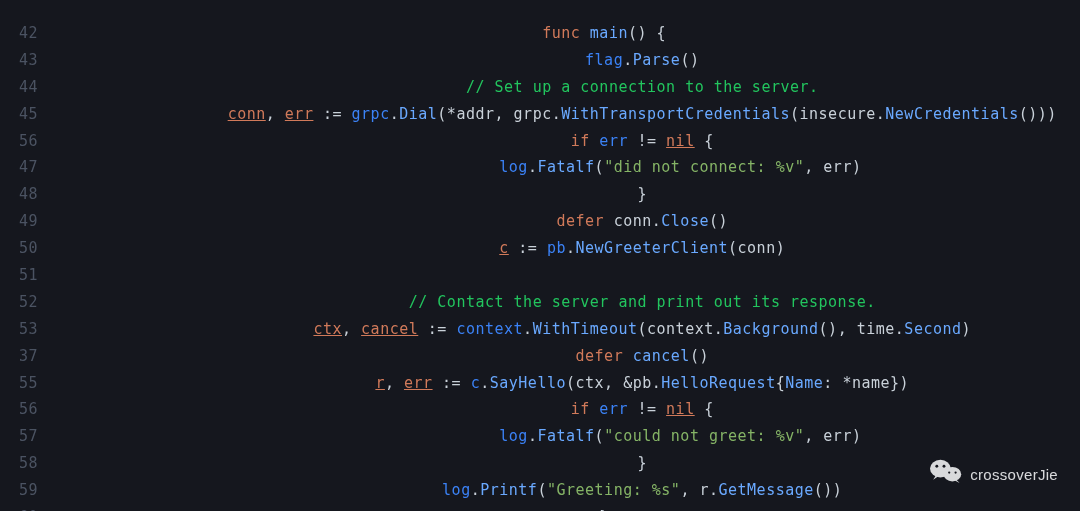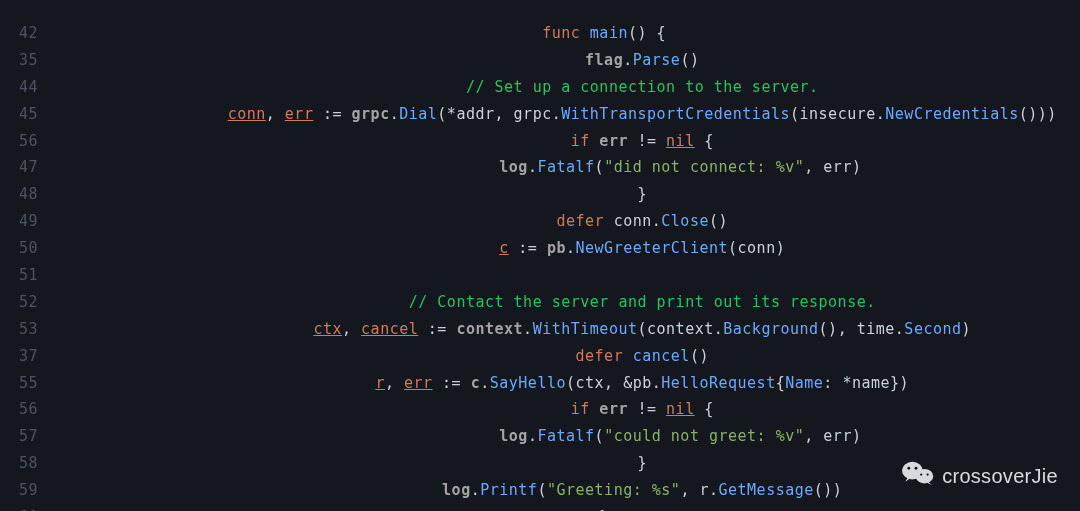--- a/index.html
+++ b/index.html
@@ -28,49 +28,49 @@
   }
   .gutter div { height: 26.9px; }
   .code {
     flex: 1;
     white-space: pre;
   }
   .code .line { height: 26.9px; text-align: center; }
 
   .kw      { color: #d17a5a; }   
   .fn      { color: #6aa9ff; }   
-  .ident   { color: #a3a3a3; font-weight: bold; }   
+  .ident   { color: #3b82f6; }   
   .op      { color: #c9d1d9; }
   .cmt     { color: #22c55e; }   
   .str     { color: #85b466; }   
   .redId   { color: #d17a5a; text-decoration: underline; }   
   .type    { color: #6aa9ff; }
 
   .watermark {
     position: absolute;
     right: 22px;
     bottom: 18px;
     display: flex;
     align-items: center;
     gap: 8px;
     color: #e9eaec;
     opacity: 0.92;
     font-family: -apple-system, BlinkMacSystemFont, "Segoe UI", sans-serif;
-    font-size: 20px;
+    font-size: 15px;
     letter-spacing: 0.3px;
   }
   .watermark svg { width: 32px; height: 26px; }
 </style>
 </head>
 <body>
 
 <div class="editor">
   <div class="gutter" id="gutter">
       <div>42</div>
-      <div>35</div>
+      <div>43</div>
       <div>44</div>
       <div>45</div>
       <div>56</div>
       <div>47</div>
       <div>48</div>
       <div>49</div>
       <div>50</div>
       <div>51</div>
       <div>52</div>
       <div>53</div>

